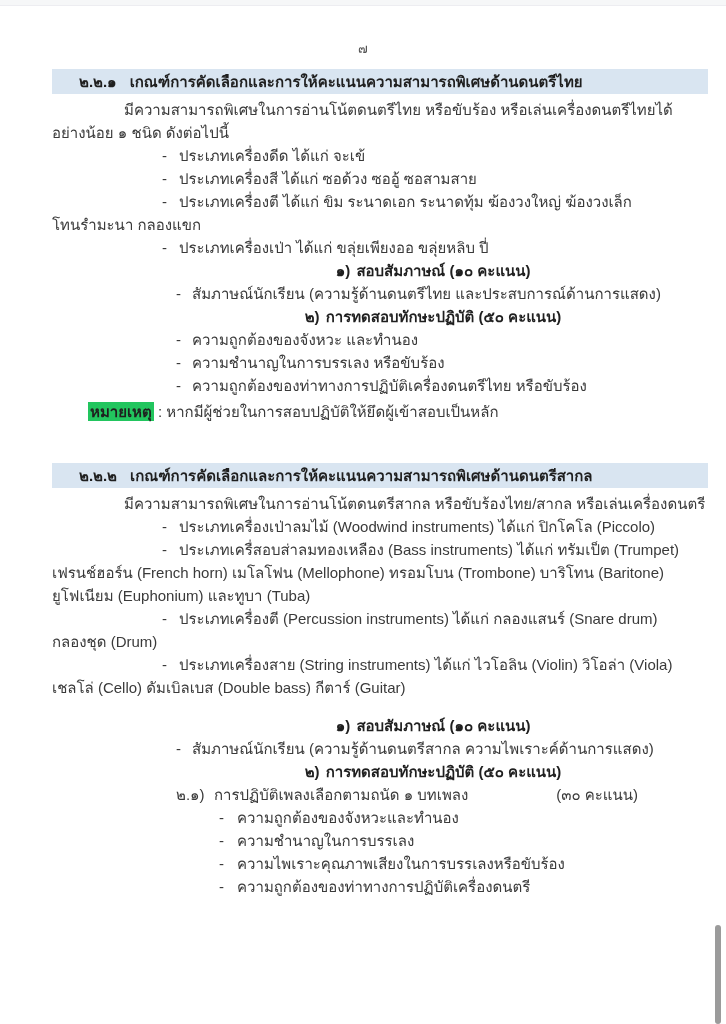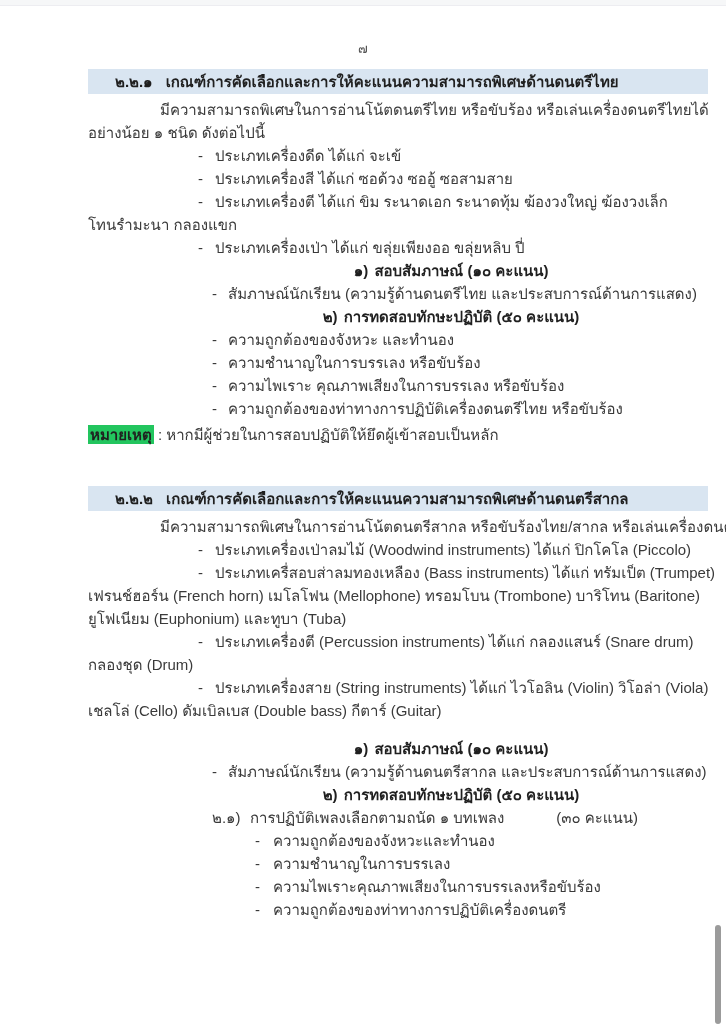--- a/index.html
+++ b/index.html
@@ -18,21 +18,21 @@
   .top-strip {
     position:absolute; top:0; left:0; right:0; height:5px;
     background:#f6f7f8; border-bottom:1px solid #ededf1;
   }
   .page-number {
     margin-top:40px;
     text-align:center;
     font-size:13px; color:#555;
     height:18px; line-height:18px;
   }
-  .body-col { margin-left:88px; margin-right:18px; }
+  .body-col { margin-left:52px; margin-right:18px; }
   .h-bar {
     margin-top:11px;
     background:#d9e5f1;
     height:25px; line-height:25px;
     padding-left:27px;
     font-weight:bold; color:#1f1f1f;
     white-space:nowrap;
   }
   .h-num { margin-right:13px; }
   .lines { margin-top:4px; }
@@ -91,21 +91,20 @@
         <div class="ln d1"><span class="mk">-</span><span class="tx">ประเภทเครื่องดีด ได้แก่ จะเข้</span></div>
         <div class="ln d1"><span class="mk">-</span><span class="tx">ประเภทเครื่องสี ได้แก่ ซอด้วง ซออู้ ซอสามสาย</span></div>
         <div class="ln d1"><span class="mk">-</span><span class="tx">ประเภทเครื่องตี ได้แก่ ขิม ระนาดเอก ระนาดทุ้ม ฆ้องวงใหญ่ ฆ้องวงเล็ก</span></div>
         <div class="ln p0"><span class="tx">โทนรำมะนา  กลองแขก</span></div>
         <div class="ln d1"><span class="mk">-</span><span class="tx">ประเภทเครื่องเป่า ได้แก่ ขลุ่ยเพียงออ ขลุ่ยหลิบ ปี่</span></div>
         <div class="ln n1 bold"><span class="mk">๑)</span><span class="tx">สอบสัมภาษณ์ (๑๐ คะแนน)</span></div>
         <div class="ln d2"><span class="mk">-</span><span class="tx">สัมภาษณ์นักเรียน (ความรู้ด้านดนตรีไทย และประสบการณ์ด้านการแสดง)</span></div>
         <div class="ln n1 bold"><span class="mk">๒)</span><span class="tx">การทดสอบทักษะปฏิบัติ (๕๐ คะแนน)</span></div>
         <div class="ln d2"><span class="mk">-</span><span class="tx">ความถูกต้องของจังหวะ และทำนอง</span></div>
         <div class="ln d2"><span class="mk">-</span><span class="tx">ความชำนาญในการบรรเลง หรือขับร้อง</span></div>
-        <div class="ln d2"><span class="mk">-</span><span class="tx">ความไพเราะ คุณภาพเสียงในการบรรเลง หรือขับร้อง</span></div>
         <div class="ln d2"><span class="mk">-</span><span class="tx">ความถูกต้องของท่าทางการปฏิบัติเครื่องดนตรีไทย หรือขับร้อง</span></div>
       </div>
   </section>
 
   <div class="note-line">
     <span class="note-label">หมายเหตุ</span><span class="note-text"> : หากมีผู้ช่วยในการสอบปฏิบัติให้ยึดผู้เข้าสอบเป็นหลัก</span>
   </div>
 
   <section class="body-col sec2">
     <div class="h-bar">
@@ -116,21 +115,21 @@
         <div class="ln d1"><span class="mk">-</span><span class="tx">ประเภทเครื่องเป่าลมไม้ (Woodwind instruments) ได้แก่ ปิกโคโล (Piccolo)</span></div>
         <div class="ln d1"><span class="mk">-</span><span class="tx">ประเภทเครื่สอบส่าลมทองเหลือง (Bass instruments) ได้แก่ ทรัมเป็ต (Trumpet)</span></div>
         <div class="ln p0"><span class="tx">เฟรนช์ฮอร์น (French horn) เมโลโฟน (Mellophone) ทรอมโบน (Trombone) บาริโทน (Baritone)</span></div>
         <div class="ln p0"><span class="tx">ยูโฟเนียม (Euphonium) และทูบา (Tuba)</span></div>
         <div class="ln d1"><span class="mk">-</span><span class="tx">ประเภทเครื่องตี (Percussion instruments) ได้แก่ กลองแสนร์ (Snare drum)</span></div>
         <div class="ln p0"><span class="tx">กลองชุด (Drum)</span></div>
         <div class="ln d1"><span class="mk">-</span><span class="tx">ประเภทเครื่องสาย (String instruments) ได้แก่ ไวโอลิน (Violin) วิโอล่า (Viola)</span></div>
         <div class="ln p0"><span class="tx">เชลโล่ (Cello) ดัมเบิลเบส (Double bass) กีตาร์ (Guitar)</span></div>
         <div class="ln gap"></div>
         <div class="ln n1 bold"><span class="mk">๑)</span><span class="tx">สอบสัมภาษณ์ (๑๐ คะแนน)</span></div>
-        <div class="ln d2"><span class="mk">-</span><span class="tx">สัมภาษณ์นักเรียน (ความรู้ด้านดนตรีสากล และประสบการณ์ด้านการแสดง)</span></div>
+        <div class="ln d2"><span class="mk">-</span><span class="tx">สัมภาษณ์นักเรียน (ความรู้ด้านดนตรีสากล ความไพเราะค์ด้านการแสดง)</span></div>
         <div class="ln n1 bold"><span class="mk">๒)</span><span class="tx">การทดสอบทักษะปฏิบัติ (๕๐ คะแนน)</span></div>
         <div class="ln n2"><span class="mk">๒.๑)</span><span class="tx">การปฏิบัติเพลงเลือกตามถนัด ๑ บทเพลง</span><span class="rt">(๓๐ คะแนน)</span></div>
         <div class="ln d3"><span class="mk">-</span><span class="tx">ความถูกต้องของจังหวะและทำนอง</span></div>
         <div class="ln d3"><span class="mk">-</span><span class="tx">ความชำนาญในการบรรเลง</span></div>
         <div class="ln d3"><span class="mk">-</span><span class="tx">ความไพเราะคุณภาพเสียงในการบรรเลงหรือขับร้อง</span></div>
         <div class="ln d3"><span class="mk">-</span><span class="tx">ความถูกต้องของท่าทางการปฏิบัติเครื่องดนตรี</span></div>
       </div>
   </section>
 
   <div class="scrollbar-thumb"></div>

